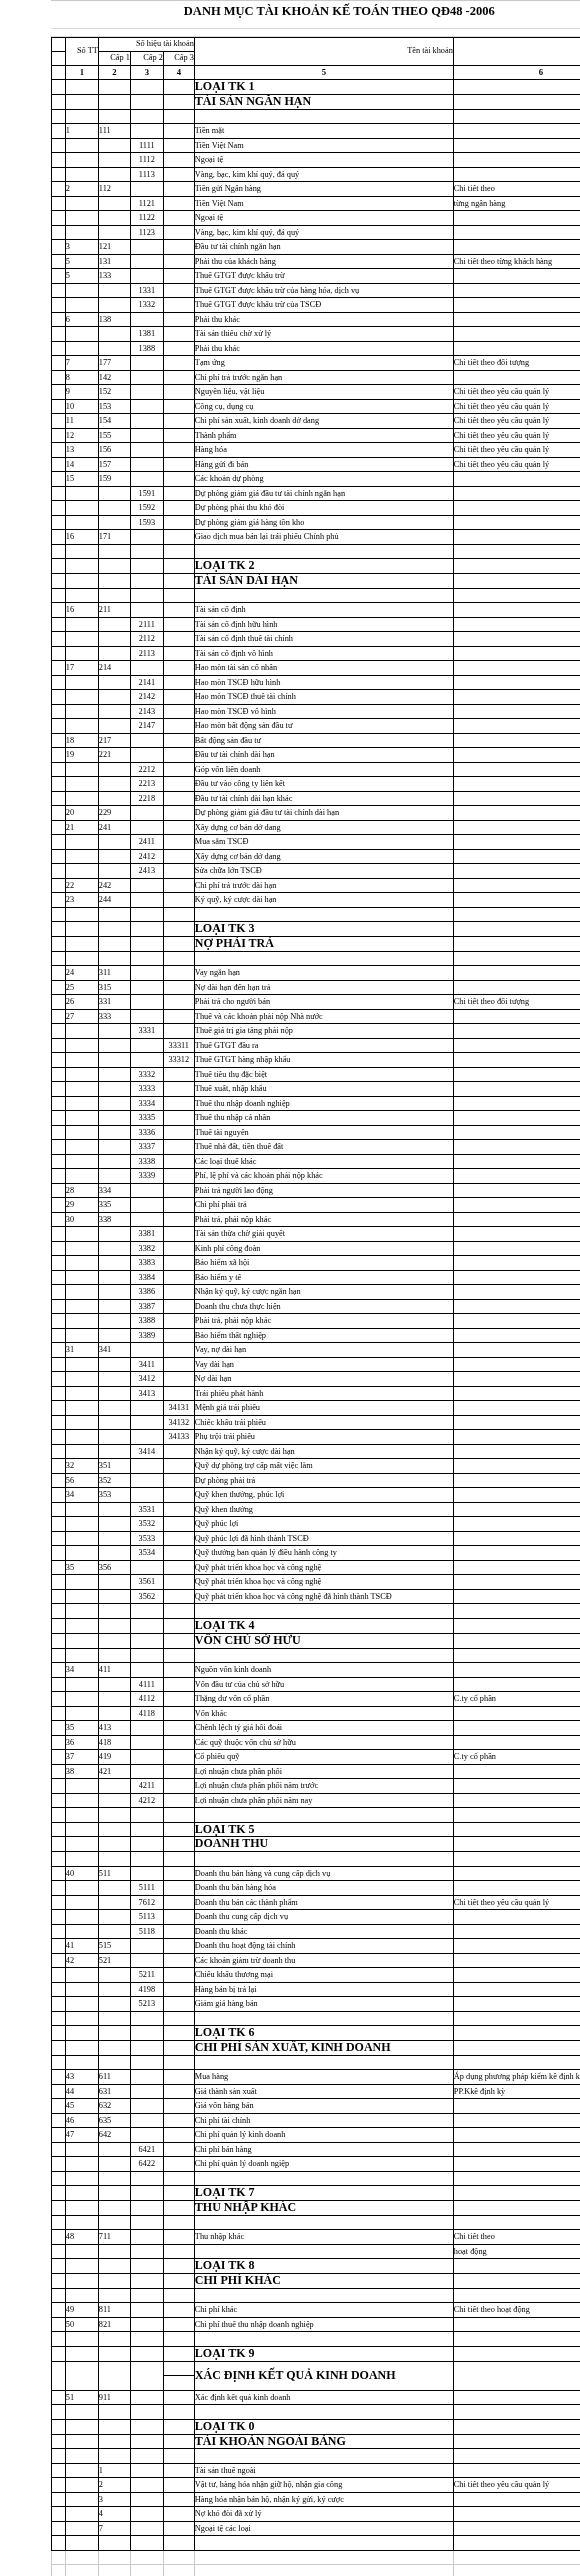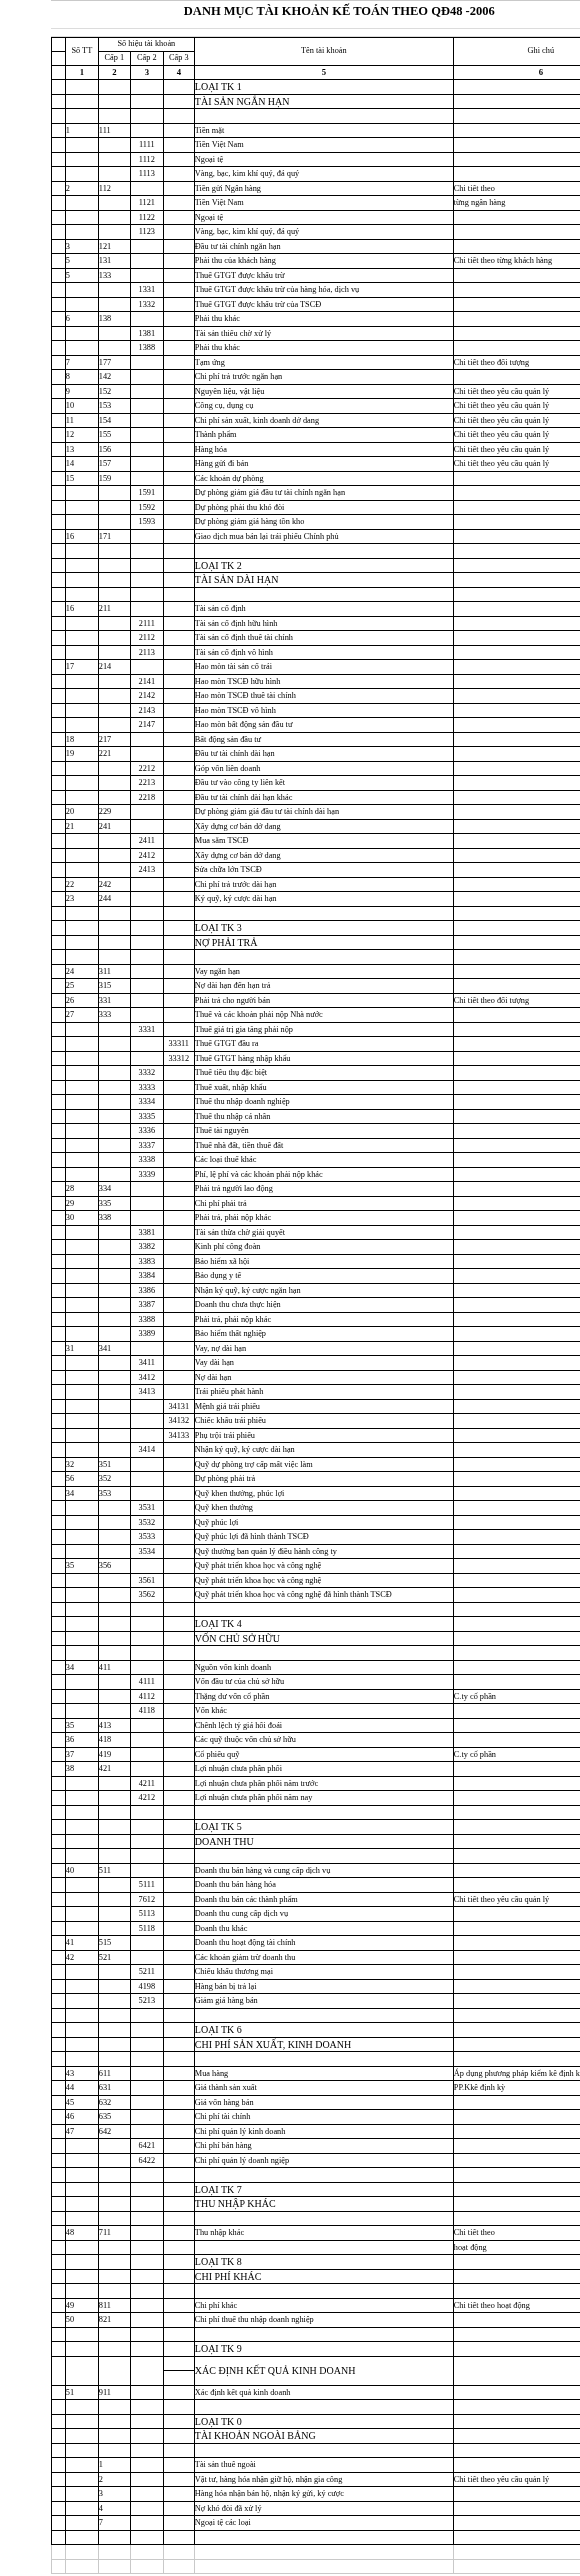--- a/index.html
+++ b/index.html
@@ -19,27 +19,27 @@
     border-collapse:collapse; table-layout:fixed; width:577px;
   }
   table.acct td, table.acct th {
     border:0.7px solid #000; padding:0; margin:0;
     font-size:8.3px; font-weight:normal; vertical-align:middle;
     overflow:hidden; white-space:nowrap; line-height:1.15;
   }
   tr.hrow { height:14px; }
   tr.numrow { height:14.6px; }
   tr.body-row { height:14.5px; }
-  th.hdr { font-weight:bold; font-size:9px; text-align:center; }
+  th.hdr { font-weight:bold; font-size:9px; text-align:right; }
   tr.numrow td { font-weight:bold; font-size:8.7px; text-align:center; }
   td.stt, td.c1 { padding-left:4.2px; text-align:left; }
   td.c2, td.c3 { text-align:center; }
   td.name { padding-left:2.1px; text-align:left; }
   td.note { padding-left:2.8px; text-align:left; }
-  tr.section td.name { font-weight:normal; font-size:10px; }
+  tr.section td.name { font-weight:bold; font-size:12px; }
   tr.faint td { border-color:#c9c9c9; }
 </style>
 </head>
 <body>
 
 <div class="sheet">
 
   <div class="title-row">DANH MỤC TÀI KHOẢN KẾ TOÁN THEO QĐ48 -2006</div>
   <div class="gap-row"></div>
   <div class="gap-row"></div>
@@ -438,21 +438,21 @@
           <td class="c3"></td>
           <td class="name">Tài sản cố định vô hình</td>
           <td class="note"></td>
         </tr>
         <tr class="body-row">
           <td class="gutter"></td>
           <td class="stt">17</td>
           <td class="c1">214</td>
           <td class="c2"></td>
           <td class="c3"></td>
-          <td class="name">Hao mòn tài sản cố trái</td>
+          <td class="name">Hao mòn tài sản cố nhân</td>
           <td class="note"></td>
         </tr>
         <tr class="body-row">
           <td class="gutter"></td>
           <td class="stt"></td>
           <td class="c1"></td>
           <td class="c2">2141</td>
           <td class="c3"></td>
           <td class="name">Hao mòn TSCĐ hữu hình</td>
           <td class="note"></td>
@@ -816,21 +816,21 @@
           <td class="c3"></td>
           <td class="name">Bảo hiểm xã hội</td>
           <td class="note"></td>
         </tr>
         <tr class="body-row">
           <td class="gutter"></td>
           <td class="stt"></td>
           <td class="c1"></td>
           <td class="c2">3384</td>
           <td class="c3"></td>
-          <td class="name">Bảo dụng y tế</td>
+          <td class="name">Bảo hiểm y tế</td>
           <td class="note"></td>
         </tr>
         <tr class="body-row">
           <td class="gutter"></td>
           <td class="stt"></td>
           <td class="c1"></td>
           <td class="c2">3386</td>
           <td class="c3"></td>
           <td class="name">Nhận ký quỹ, ký cược ngắn hạn</td>
           <td class="note"></td>

